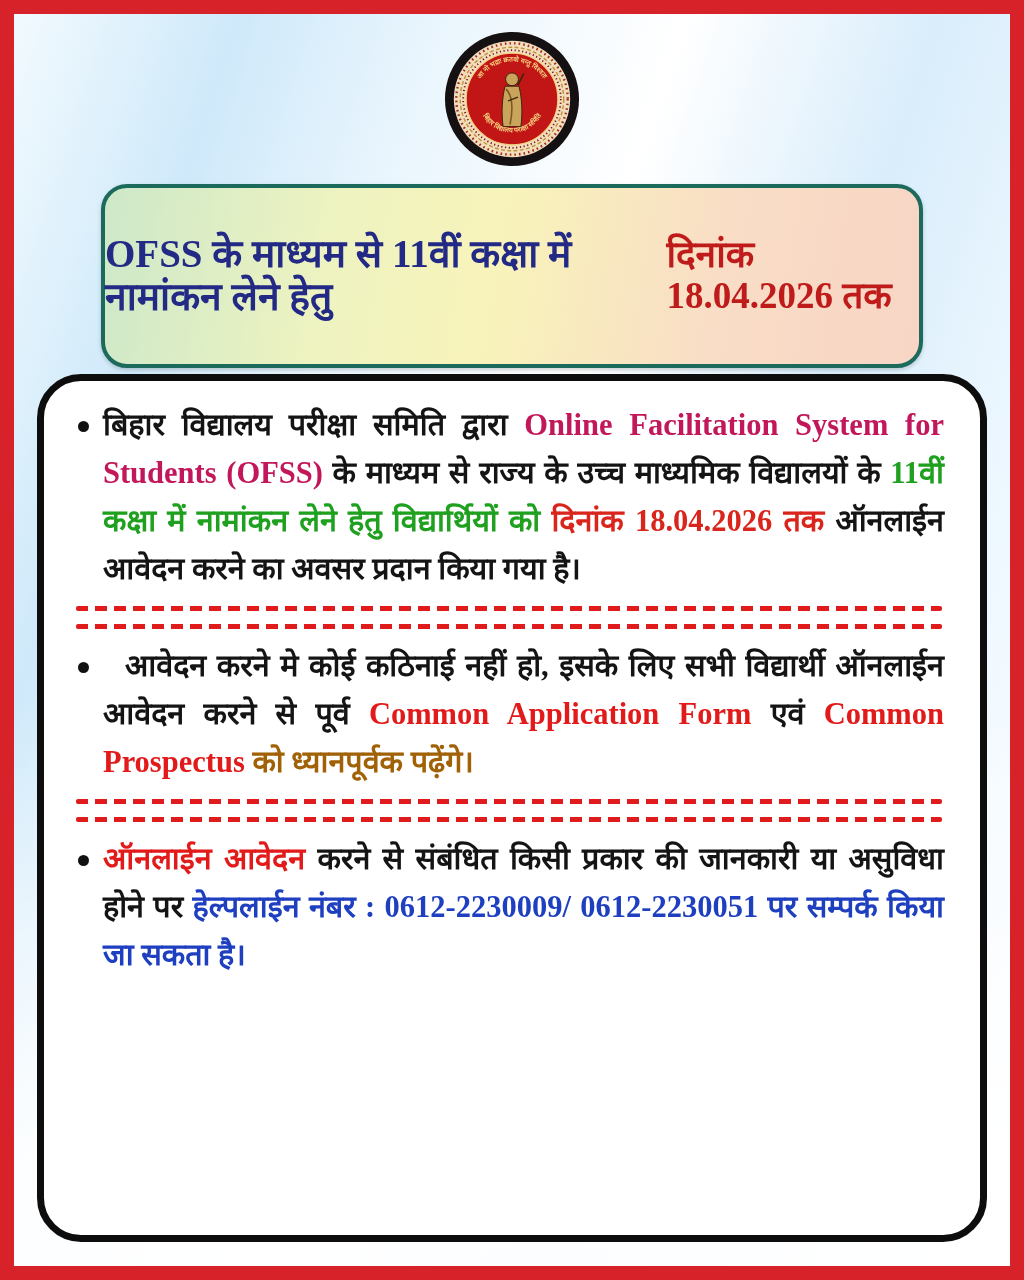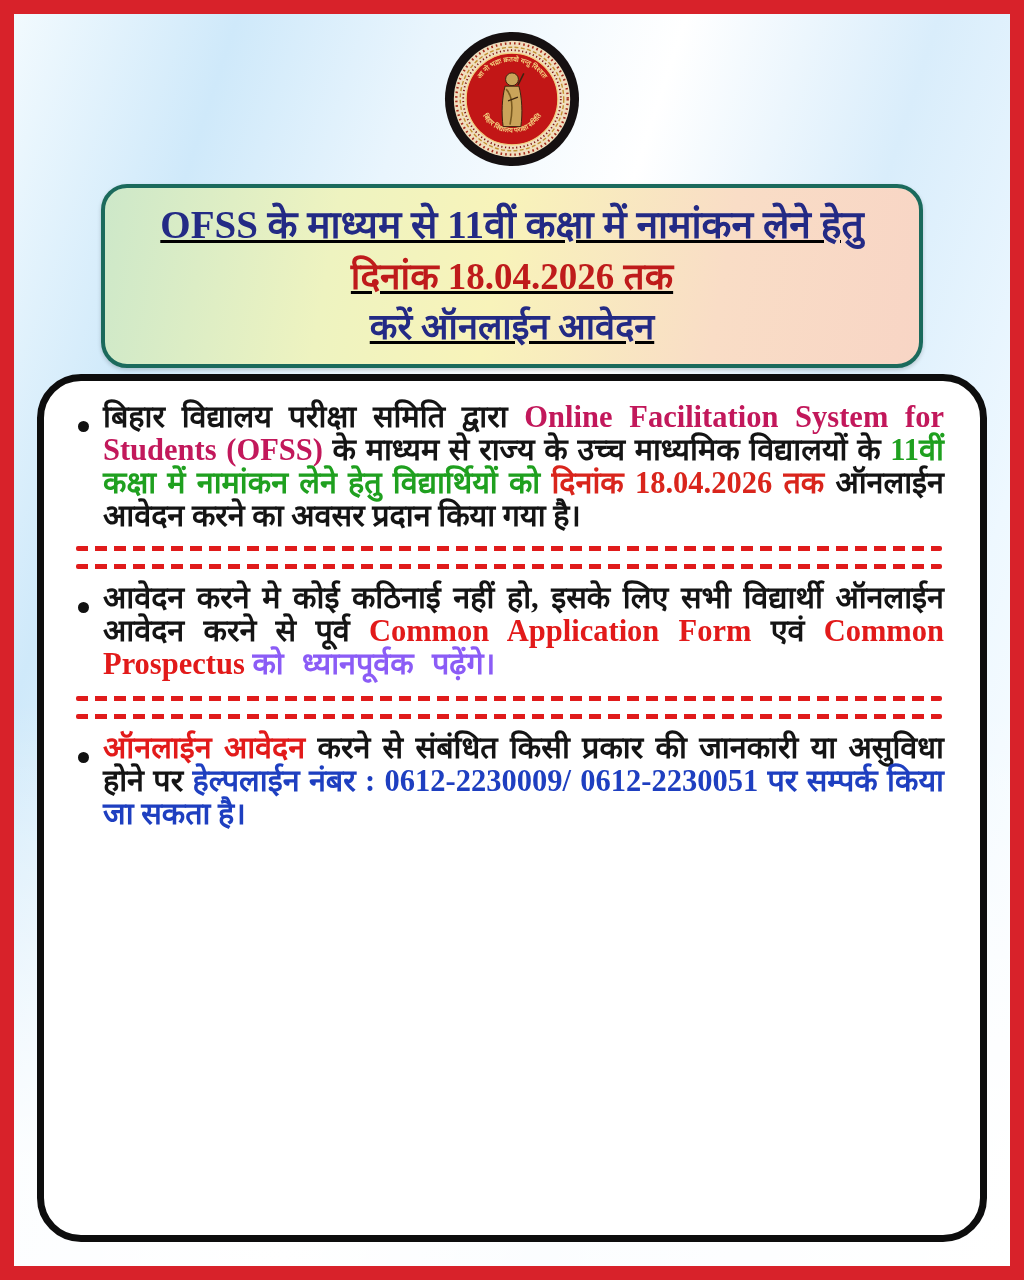--- a/index.html
+++ b/index.html
@@ -23,24 +23,23 @@
   
   .logo-wrap{width:138px;height:138px;margin:16px auto 0;display:block;}
   
   .banner{
     width:822px;height:184px;
     margin:16px auto 0;
     box-sizing:border-box;
     border:4px solid #1b6a5c;
     border-radius:26px;
     background:linear-gradient(100deg,#cde8c9 0%,#eef3c0 28%,#f8f3ba 48%,#f9ddc6 75%,#f8d5c5 100%);
-    display:flex;flex-direction:column;justify-content:center;align-items:center;
+    display:flex;flex-direction:row;justify-content:center;align-items:center;
     gap:10px;
     box-shadow:0 2px 4px rgba(0,0,0,.18);
-    text-decoration:underline;
   }
   .banner .l1{font-size:39px;font-weight:bold;color:#232a85;line-height:1.1;}
   .banner .l2{font-size:37px;font-weight:bold;color:#bf1b1b;line-height:1.1;}
   .banner .l3{font-size:36px;font-weight:bold;color:#232a85;line-height:1.1;}
   
   .notice{
     width:950px;height:868px;
     margin:6px auto 0;
     box-sizing:border-box;
     background:#ffffff;
@@ -50,21 +49,21 @@
   }
   .item{display:flex;align-items:flex-start;}
   .dot{
     flex:0 0 auto;
     width:11px;height:11px;border-radius:50%;
     background:#111;margin:20px 14px 0 4px;
   }
   .item p{
     margin:0;flex:1 1 auto;
     font-size:30.5px;font-weight:bold;
-    line-height:33px;
+    line-height:48px;
     text-align:justify;
     color:#141414;
   }
   .sep{
     height:5px;margin:13px 2px 13px 2px;
     background:repeating-linear-gradient(90deg,#e01b1b 0 12px,transparent 12px 19px);
     border-radius:2px;
   }
 </style>
 </head>
@@ -96,41 +95,40 @@
         <path d="M -7 -13 C -10 -2 -11 14 -9 28 L 9 28 C 11 14 10 -2 7 -13 Z" fill="#caa45a" stroke="#3c2410" stroke-width="1"></path>
         <path d="M -6 -10 C 0 -4 2 6 -2 26" fill="none" stroke="#7a5a20" stroke-width="1.6"></path>
         <path d="M 6 -14 L 12 -26" stroke="#3c2410" stroke-width="1.6"></path>
         <path d="M -4 2 L 6 -2" stroke="#3c2410" stroke-width="1.4"></path>
       </g>
     </svg>
 
     <div class="banner">
       <div class="l1">OFSS के माध्यम से 11वीं कक्षा में नामांकन लेने हेतु</div>
       <div class="l2">दिनांक 18.04.2026 तक</div>
-      <div class="l3">करें ऑनलाईन आवेदन</div>
     </div>
 
     <div class="notice">
 
       <div class="item">
         <span class="dot"></span>
         <p>
           <span style="color: rgb(20, 20, 20);">बिहार विद्यालय परीक्षा समिति द्वारा </span><span style="color: rgb(194, 24, 91);">Online Facilitation System for Students (OFSS) </span><span style="color: rgb(20, 20, 20);">के माध्यम से राज्य के उच्च माध्यमिक विद्यालयों के </span><span style="color: rgb(31, 160, 31);">11वीं कक्षा में नामांकन लेने हेतु विद्यार्थियों को </span><span style="color: rgb(217, 37, 28);">दिनांक 18.04.2026 तक </span><span style="color: rgb(20, 20, 20);">ऑनलाईन आवेदन करने का अवसर प्रदान किया गया है।</span>
         </p>
       </div>
 
       <div class="sep"></div>
 
 
       <div class="sep"></div>
 
       <div class="item">
         <span class="dot"></span>
         <p>
-          <span style="color: rgb(20, 20, 20);">आवेदन करने मे कोई कठिनाई नहीं हो, इसके लिए सभी विद्यार्थी ऑनलाईन आवेदन करने से पूर्व </span><span style="color: rgb(226, 26, 26);">Common Application Form </span><span style="color: rgb(20, 20, 20);">एवं </span><span style="color: rgb(226, 26, 26);">Common Prospectus </span><span style="color: #8b5cf6; font-family: Liberation Mono, monospace;">को ध्यानपूर्वक पढ़ेंगे।</span>
+          <span style="color: rgb(20, 20, 20); margin-left: 22px;">आवेदन करने मे कोई कठिनाई नहीं हो, इसके लिए सभी विद्यार्थी ऑनलाईन आवेदन करने से पूर्व </span><span style="color: rgb(226, 26, 26);">Common Application Form </span><span style="color: rgb(20, 20, 20);">एवं </span><span style="color: rgb(226, 26, 26);">Common Prospectus </span><span style="color: #a16207;">को ध्यानपूर्वक पढ़ेंगे।</span>
         </p>
       </div>
 
       <div class="sep"></div>
 
 
       <div class="sep"></div>
 
       <div class="item">
         <span class="dot"></span>

